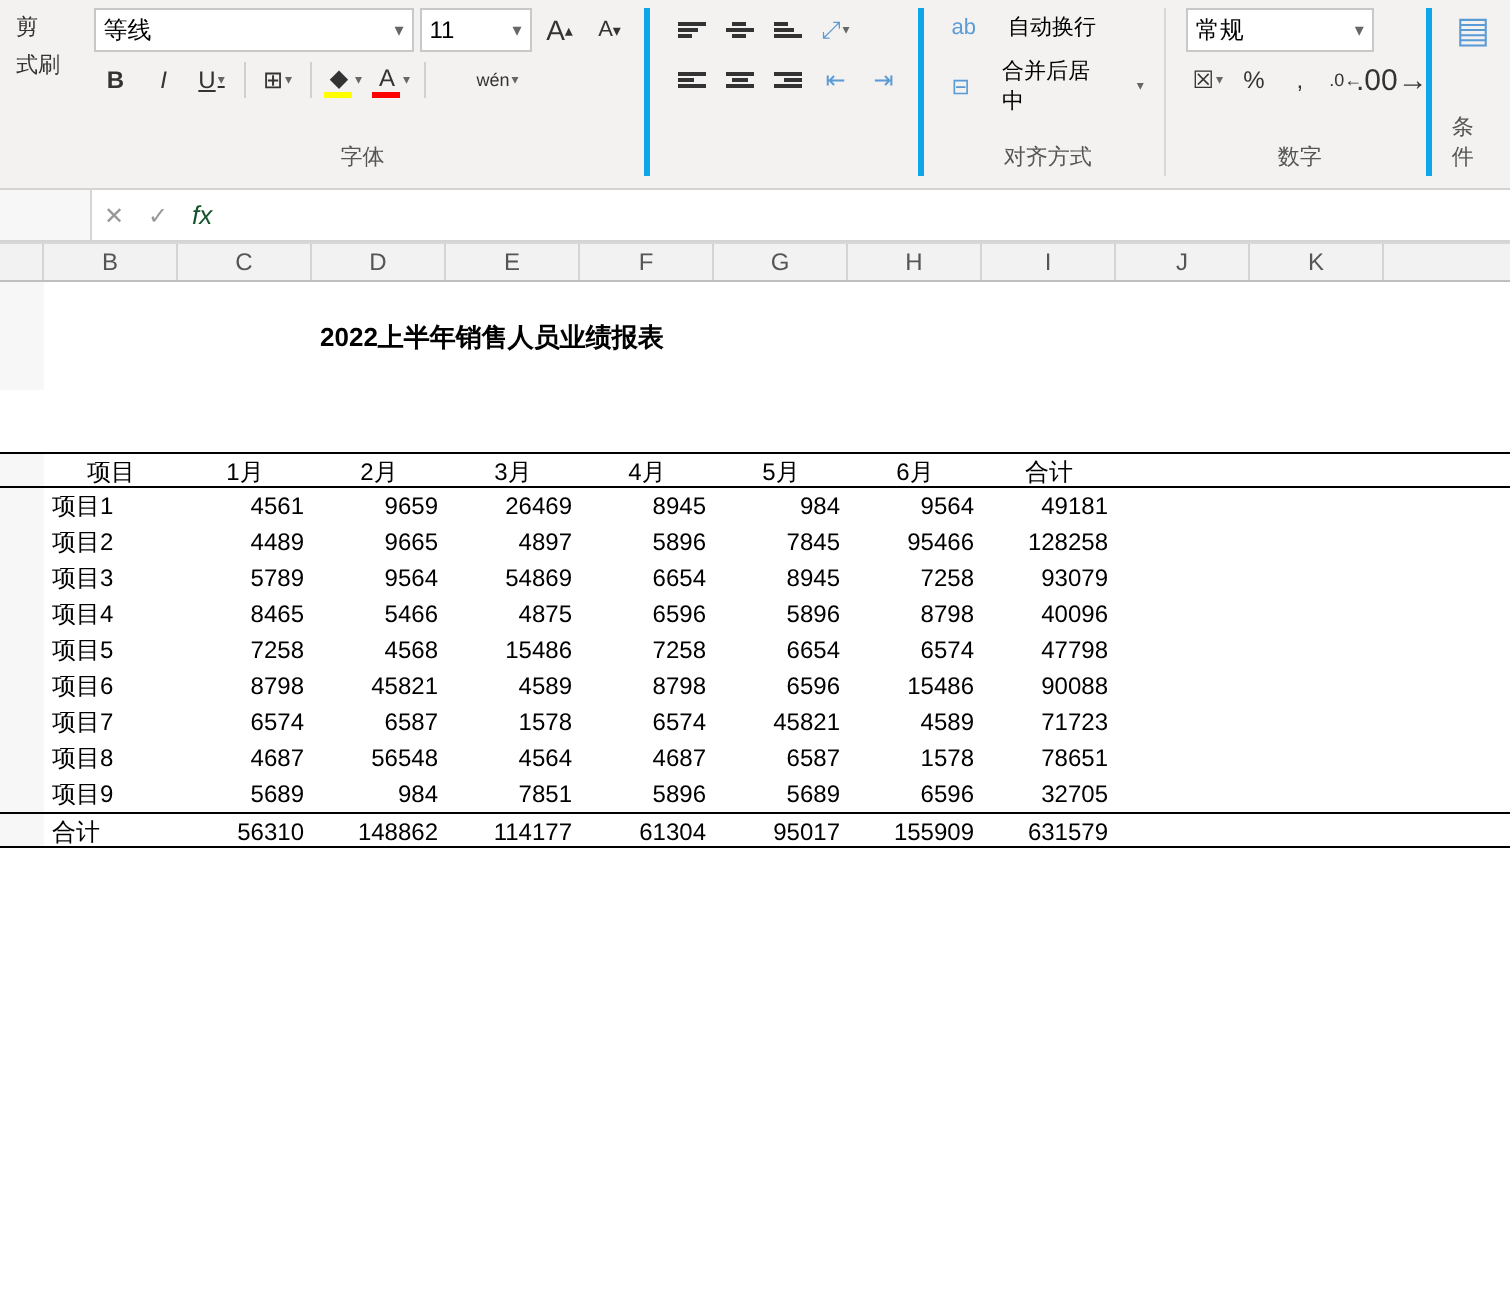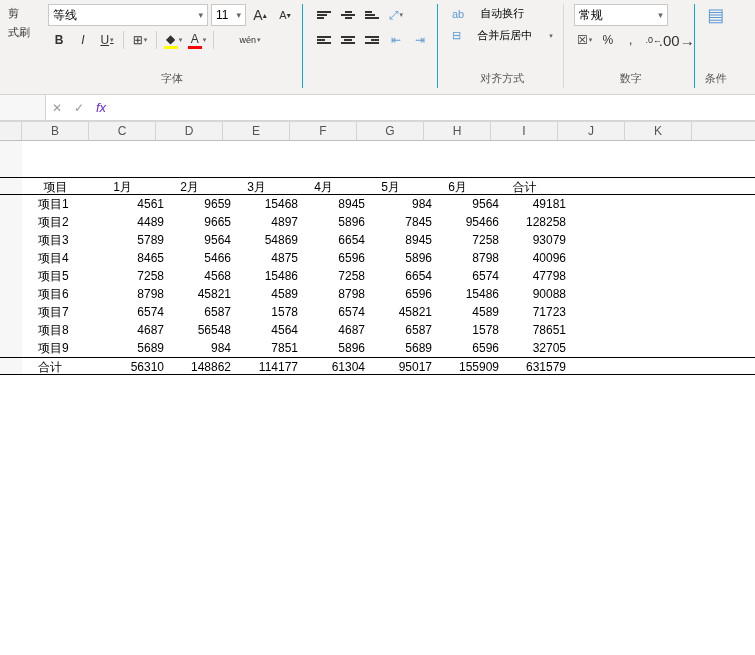--- a/index.html
+++ b/index.html
@@ -26,21 +26,21 @@
     .ribbon-row {
       display: flex;
       align-items: flex-start;
       gap: 4px;
     }
     .ribbon-group {
       display: flex;
       flex-direction: column;
       align-items: center;
       padding: 0 6px;
-      border-right: 1px solid #0ea5e9;
+      border-right: 3px solid #0ea5e9;
       height: 84px;
       position: relative;
     }
     .ribbon-group:last-child {
       border-right: none;
     }
     .group-controls {
       display: flex;
       flex-direction: column;
       gap: 3px;
@@ -61,21 +61,21 @@
       border: 1px solid #c8c8c8;
       background: #fff;
       height: 22px;
       display: flex;
       align-items: center;
       padding: 0 4px;
       font-size: 12px;
       cursor: pointer;
     }
     .combo-wide { width: 160px; }
-    .combo-narrow { width: 35px; }
+    .combo-narrow { width: 56px; }
     .combo-num { width: 94px; }
     .combo .caret {
       margin-left: auto;
       font-size: 9px;
       color: #666;
     }
     .btn-small {
       width: 22px;
       height: 22px;
       display: inline-flex;
@@ -135,21 +135,21 @@
       height: 100%;
       display: flex;
       align-items: center;
       justify-content: center;
       color: #999;
       cursor: pointer;
     }
     .fx {
       font-style: italic;
       font-size: 13px;
-      color: #6d28d9;
+      color: #14532d;
       padding: 0 6px;
     }
     .formula-input {
       flex: 1;
       border: none;
       outline: none;
       font-size: 12px;
       padding-left: 6px;
     }
     
@@ -184,37 +184,38 @@
       height: 18px;
     }
     .cell {
       width: 67px;
       font-size: 12px;
       padding: 0 3px;
       border: 1px solid transparent;
       line-height: 17px;
     }
     .cell.num { text-align: right; }
-    .cell.txt { text-align: left; margin-left: 12px; }
+    .cell.txt { text-align: left; }
     .row-h {
       width: 22px;
       background: #f7f7f7;
     }
     .title-cell {
       font-weight: bold;
       font-size: 13px;
       white-space: nowrap;
     }
     .hdr-row .cell {
       text-align: center;
       font-weight: normal;
     }
     .hdr-row {
       border-top: 1.5px solid #000;
       border-bottom: 1px solid #000;
+      margin-top: 31px;
     }
     .sum-row {
       border-top: 1px solid #000;
       border-bottom: 1.5px solid #000;
     }
     .number-fmt-icons {
       display: flex;
       gap: 1px;
     }
     .color-swatch {
@@ -455,20 +456,26 @@
       <div class="col-h">K</div>
     </div>
 </div>
 
 <div class="grid">
 
   <div class="grid-row">
       <div class="row-h"></div>
     </div>
 
+  <div class="grid-row">
+    <div class="row-h"></div>
+    <div class="cell"></div>
+      <div class="cell"></div>
+    <div class="cell title-cell" style="width:auto;white-space:nowrap;">2022上半年销售人员业绩报表</div>
+  </div>
 
   <div class="grid-row">
       <div class="row-h"></div>
     </div>
   <div id="table-container">
       <div class="grid-row hdr-row">
         <div class="row-h"></div>
         <div class="cell" style="text-align: center;">项目</div>
         <div class="cell" style="text-align: center;">1月</div>
         <div class="cell" style="text-align: center;">2月</div>
@@ -476,21 +483,21 @@
         <div class="cell" style="text-align: center;">4月</div>
         <div class="cell" style="text-align: center;">5月</div>
         <div class="cell" style="text-align: center;">6月</div>
         <div class="cell" style="text-align: center;">合计</div>
       </div>
       <div class="grid-row">
         <div class="row-h"></div>
         <div class="cell txt">项目1</div>
         <div class="cell num">4561</div>
         <div class="cell num">9659</div>
-        <div class="cell num">15468</div>
+        <div class="cell num">26469</div>
         <div class="cell num">8945</div>
         <div class="cell num">984</div>
         <div class="cell num">9564</div>
         <div class="cell num">49181</div>
       </div>
       <div class="grid-row">
         <div class="row-h"></div>
         <div class="cell txt">项目2</div>
         <div class="cell num">4489</div>
         <div class="cell num">9665</div>

